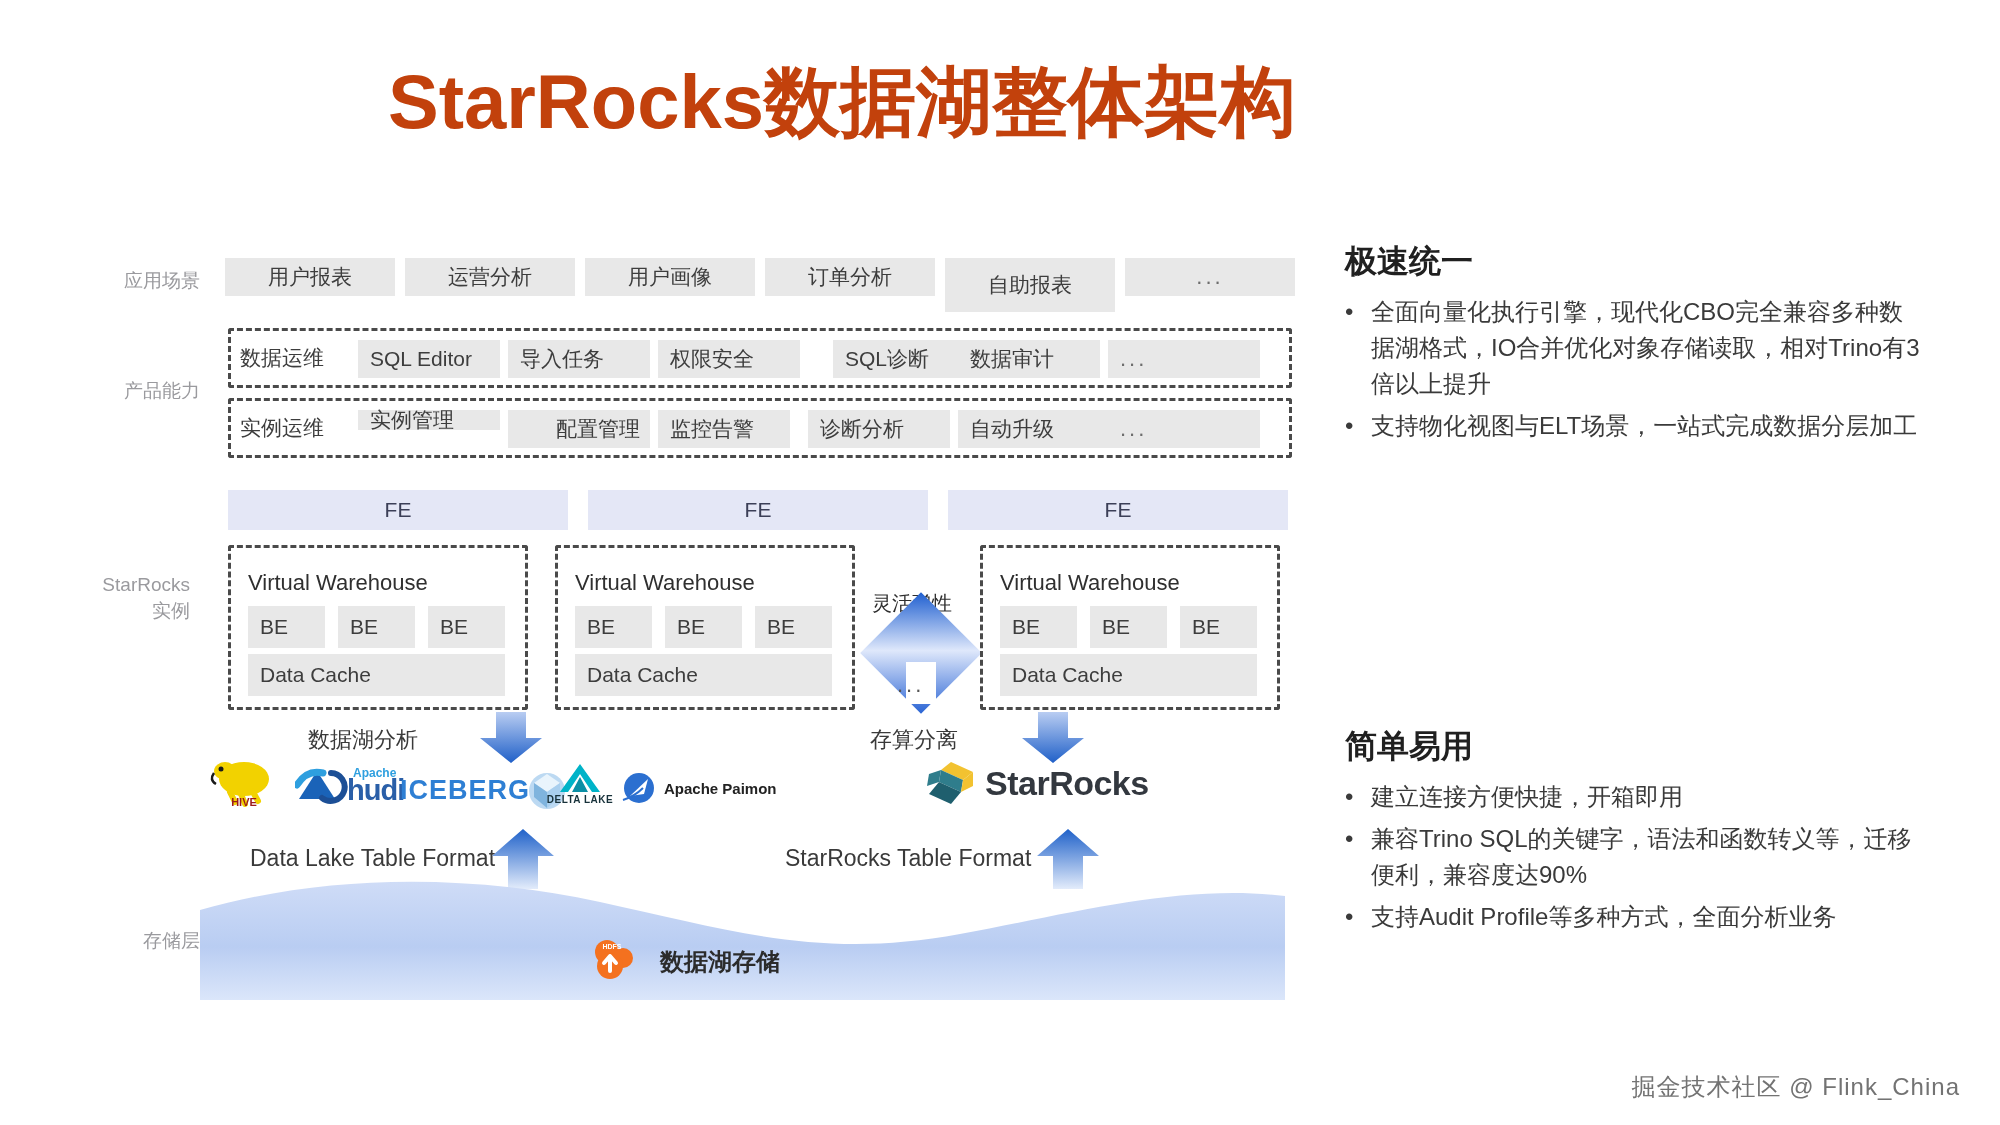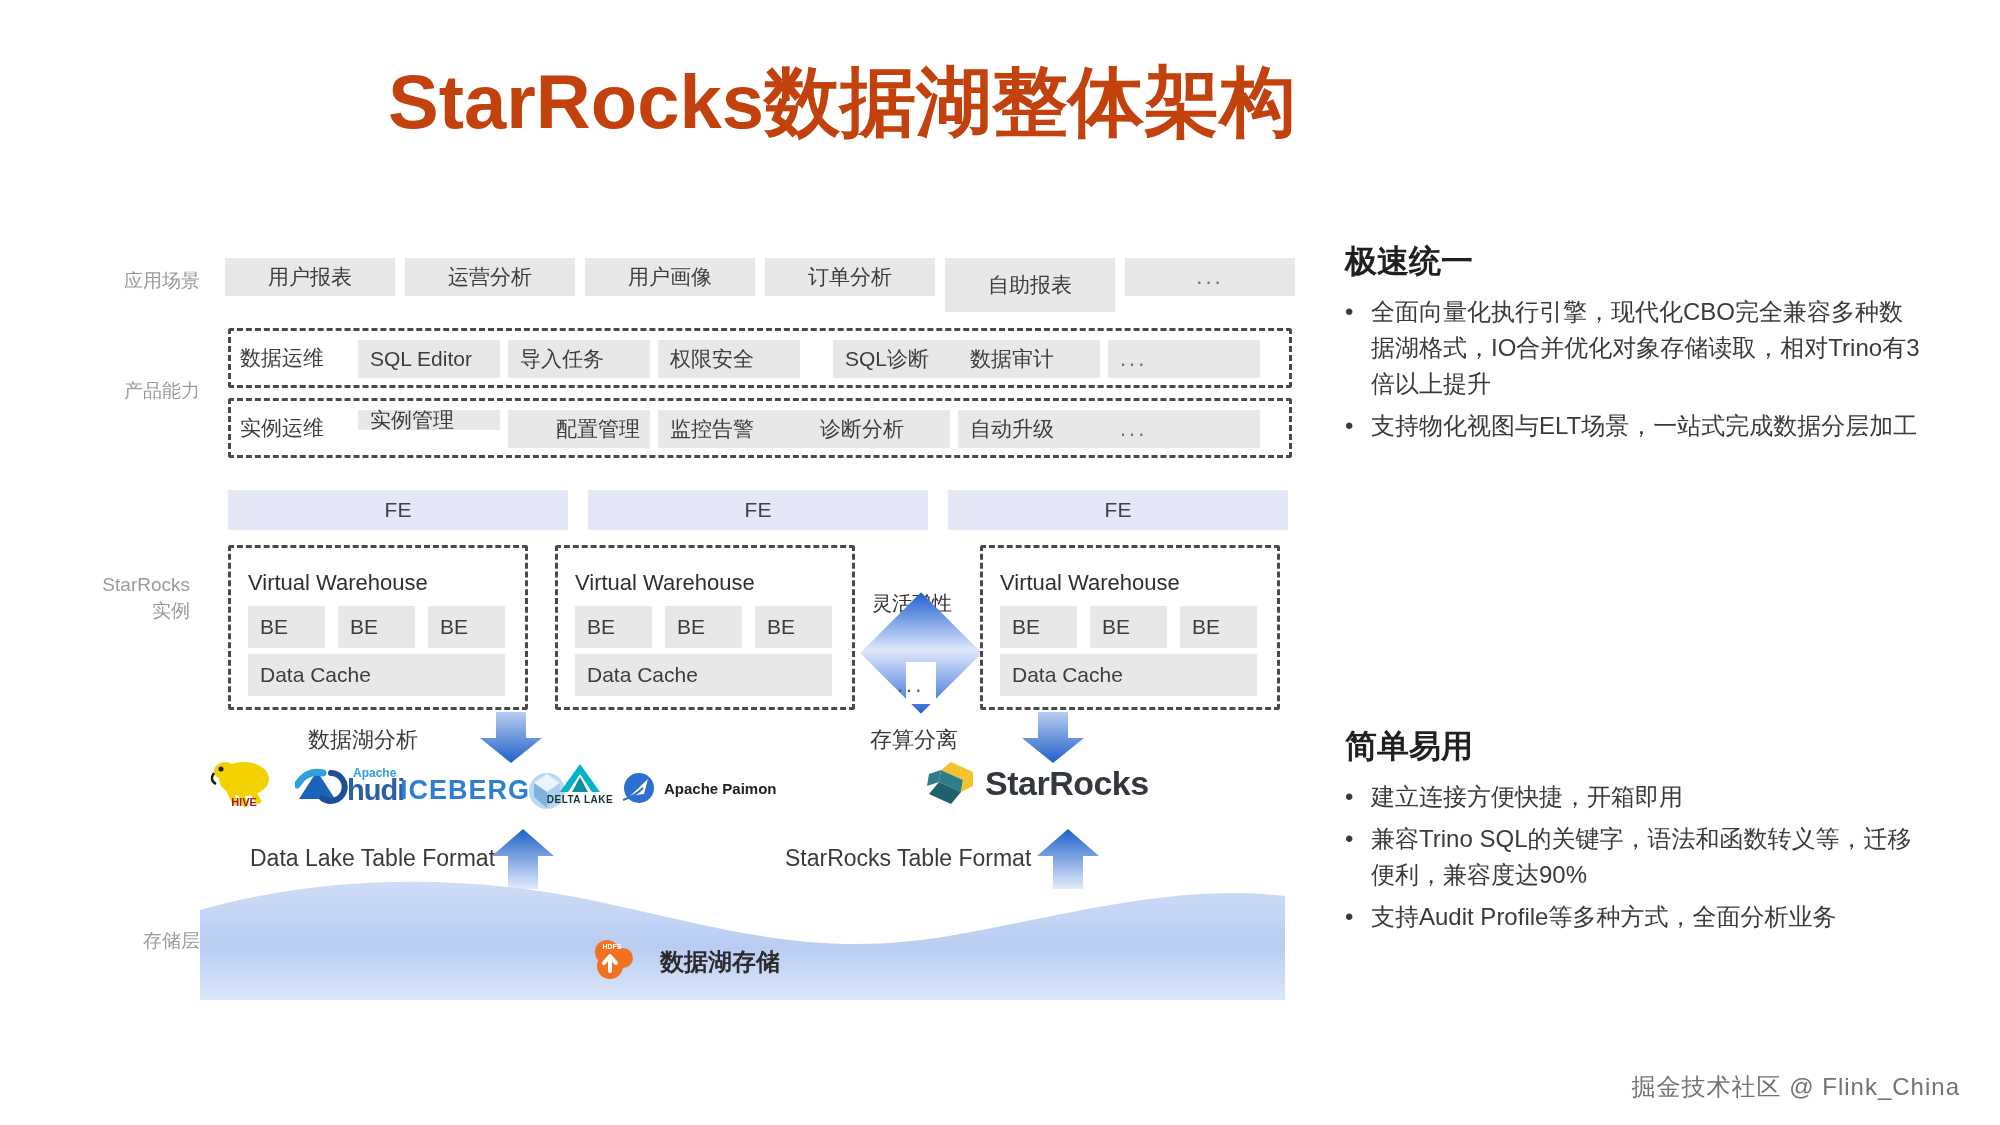--- a/index.html
+++ b/index.html
@@ -157,21 +157,21 @@
   <div class="chip left" style="left:508px; top:340px; width:142px; height:38px;">导入任务</div>
   <div class="chip left" style="left:658px; top:340px; width:142px; height:38px;">权限安全</div>
   <div class="chip left" style="left:808px; top:340px; width:142px; height:38px;margin-left:25px;">SQL诊断</div>
   <div class="chip left" style="left:958px; top:340px; width:142px; height:38px;">数据审计</div>
   <div class="chip left dots" style="left:1108px; top:340px; width:152px; height:38px;">...</div>
 
   <div class="dashed" style="left:228px; top:398px; width:1064px; height:60px;"></div>
   <div class="rowlabel" style="left:240px; top:406px; width:120px; height:44px;">实例运维</div>
   <div class="chip left" style="left:358px; top:410px; width:142px; height:20px;text-align:right;">实例管理</div>
   <div class="chip left" style="left:508px; top:410px; width:142px; height:38px;padding-left:48px;">配置管理</div>
-  <div class="chip left" style="left:658px; top:410px; width:172px; height:38px;">监控告警</div>
+  <div class="chip left" style="left:658px; top:410px; width:132px; height:38px;">监控告警</div>
   <div class="chip left" style="left:808px; top:410px; width:142px; height:38px;">诊断分析</div>
   <div class="chip left" style="left:958px; top:410px; width:164px; height:38px;">自动升级</div>
   <div class="chip left dots" style="left:1108px; top:410px; width:152px; height:38px;">...</div>
 
   <div class="fe" style="left:228px; top:490px; width:340px; height:40px;">FE</div>
   <div class="fe" style="left:588px; top:490px; width:340px; height:40px;">FE</div>
   <div class="fe" style="left:948px; top:490px; width:340px; height:40px;">FE</div>
 
   <div class="dashed" style="left:228px; top:545px; width:300px; height:165px;"></div>
   <div class="vw-title" style="left:248px; top:570px;">Virtual Warehouse</div>

